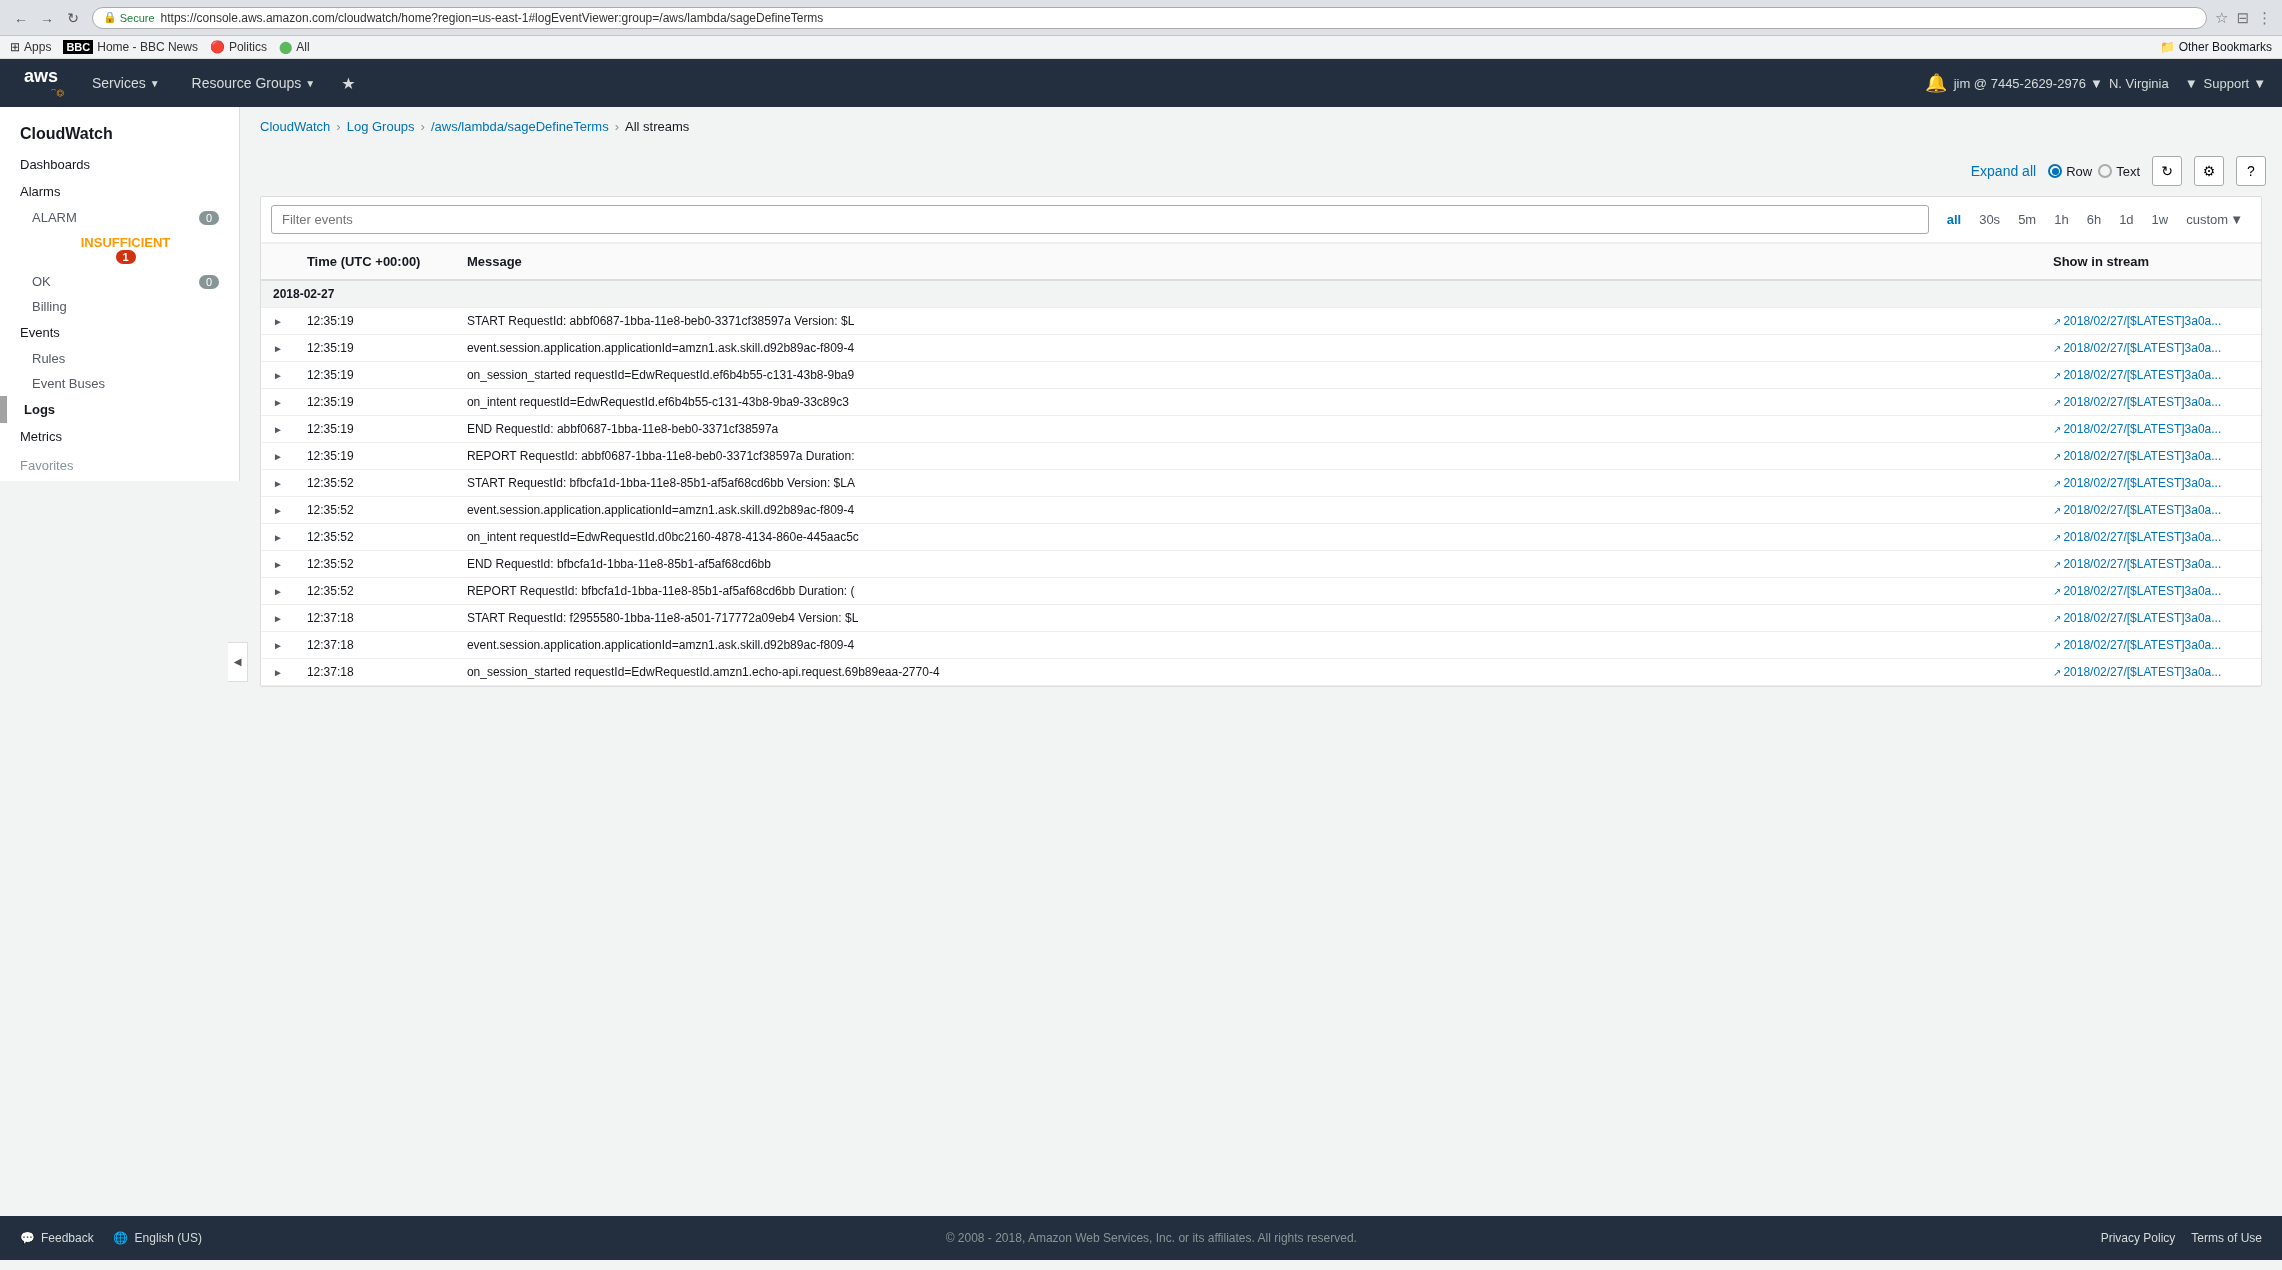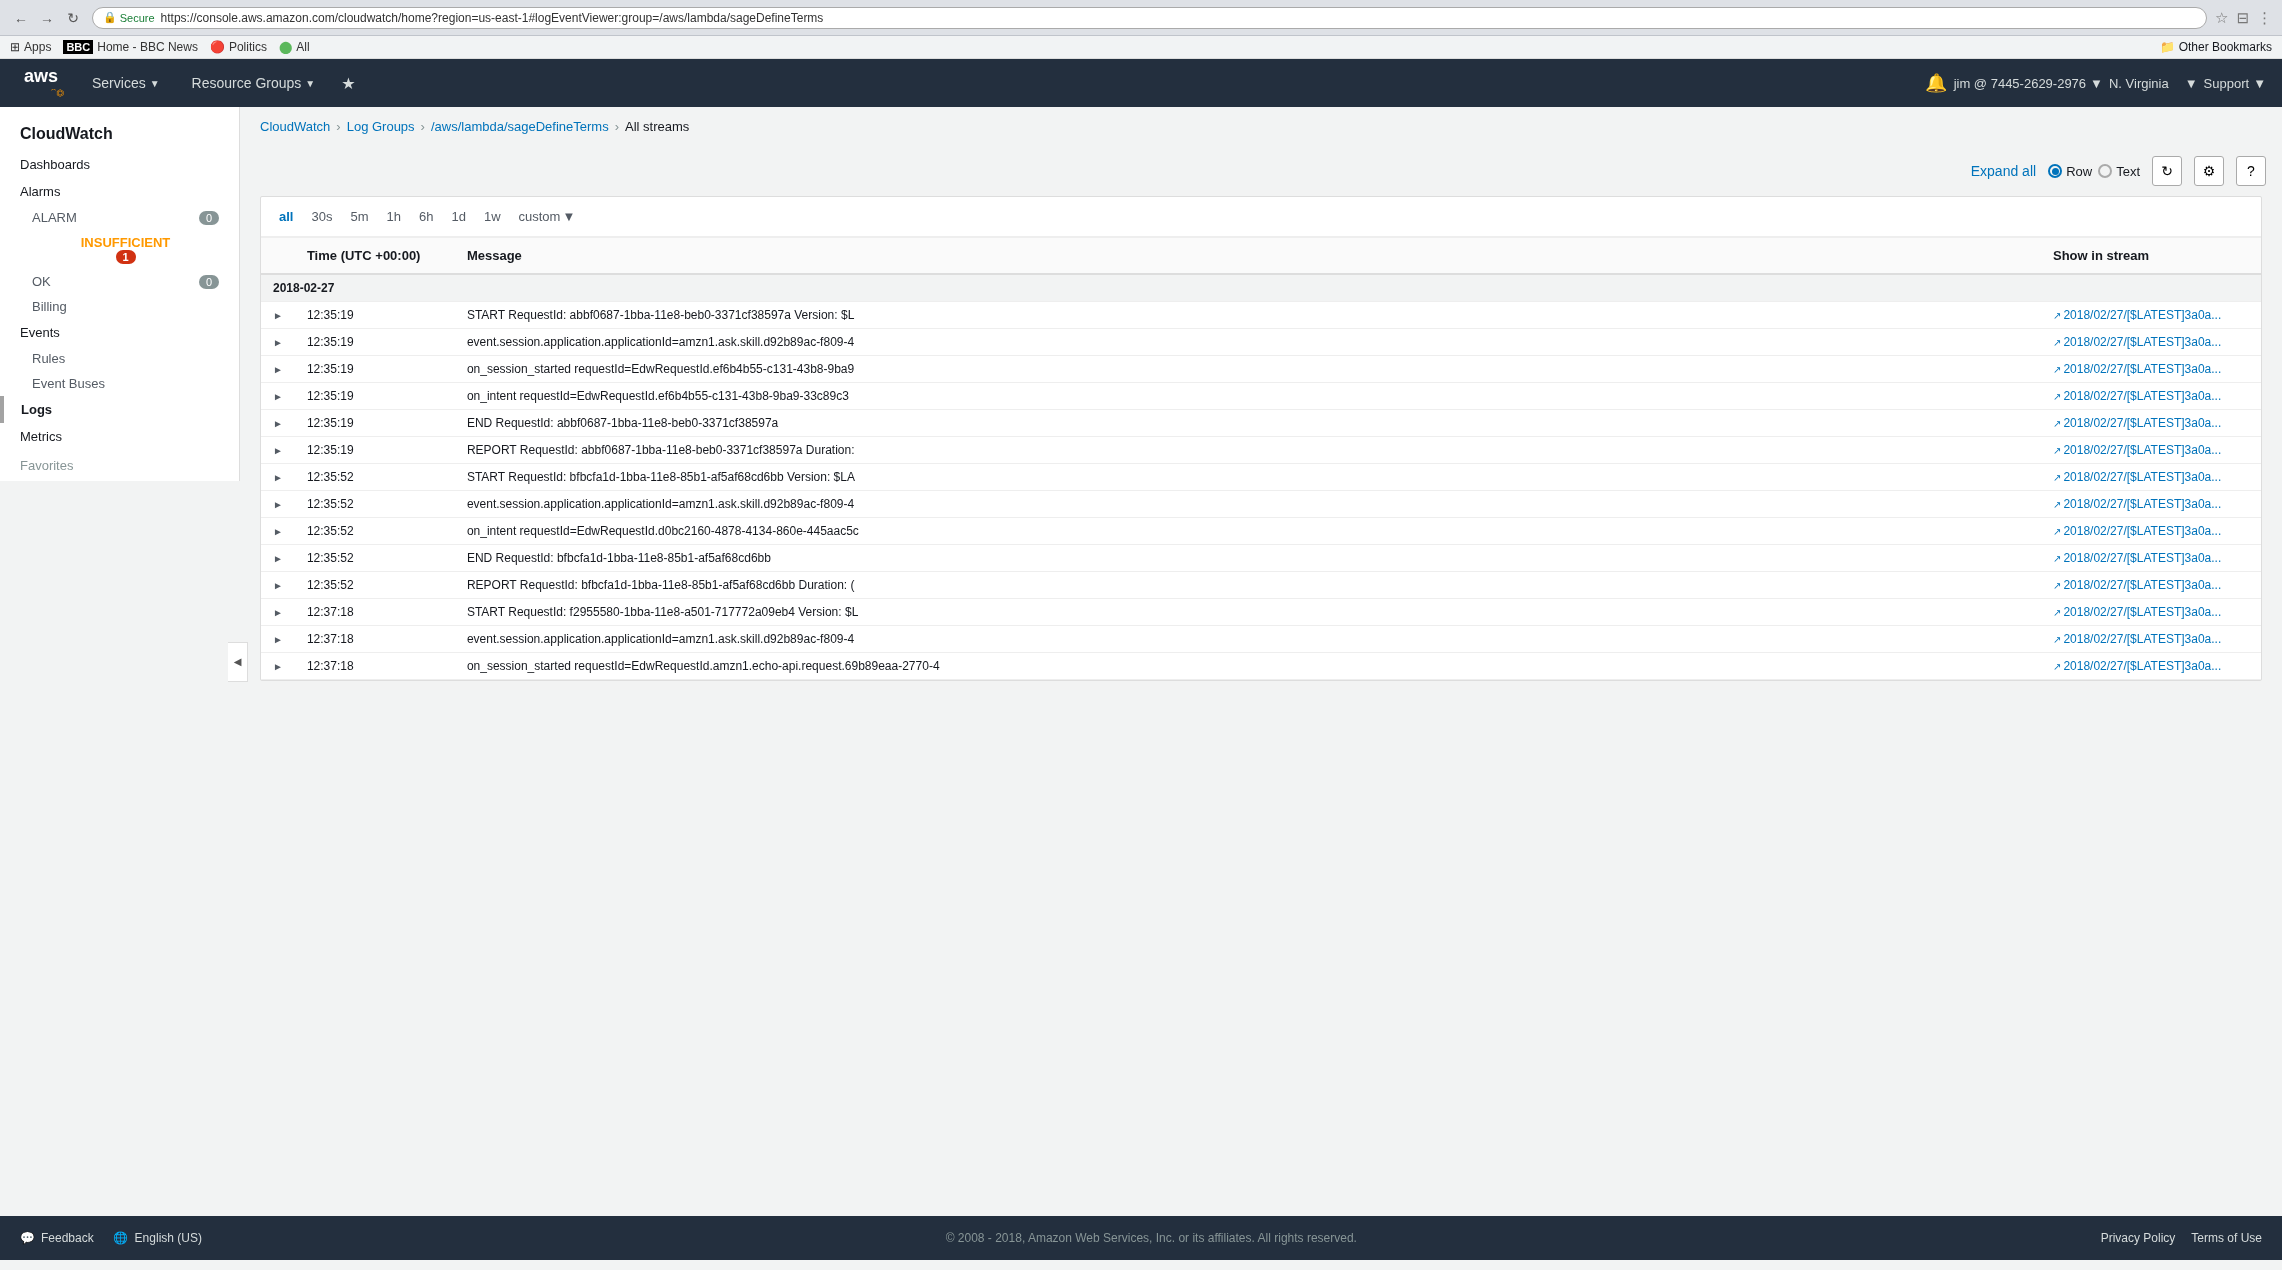--- a/index.html
+++ b/index.html
@@ -370,21 +370,21 @@
       </div>
 
       <div class="sidebar-section-title">Events</div>
       <div class="sidebar-item">
         <span>Rules</span>
       </div>
       <div class="sidebar-item">
         <span>Event Buses</span>
       </div>
 
-      <div class="sidebar-section-title active" style="font-weight:bold;color:#16191f;border-left:4px solid #a3a3a3;padding-left:17px;">Logs</div>
+      <div class="sidebar-section-title active" style="font-weight:bold;color:#16191f;border-left:7px solid #a3a3a3;padding-left:17px;">Logs</div>
 
       <div class="sidebar-section-title">Metrics</div>
 
       <div class="sidebar-favorites">Favorites</div>
     </div>
     <div class="sidebar-toggle">◀</div>
   </div>
 
   <div class="content-area">
 
@@ -411,20 +411,21 @@
         </label>
       </div>
       <button class="toolbar-icon-btn">↻</button>
       <button class="toolbar-icon-btn">⚙</button>
       <button class="toolbar-icon-btn">?</button>
     </div>
 
     <div class="log-events-panel">
 
       <div class="filter-bar">
+        <input class="filter-input" placeholder="Filter events" style="">
         <div class="time-filters">
           <button class="time-btn active">all</button>
           <button class="time-btn">30s</button>
           <button class="time-btn">5m</button>
           <button class="time-btn">1h</button>
           <button class="time-btn">6h</button>
           <button class="time-btn">1d</button>
           <button class="time-btn">1w</button>
           <button class="time-custom">
             custom <span>▼</span>

